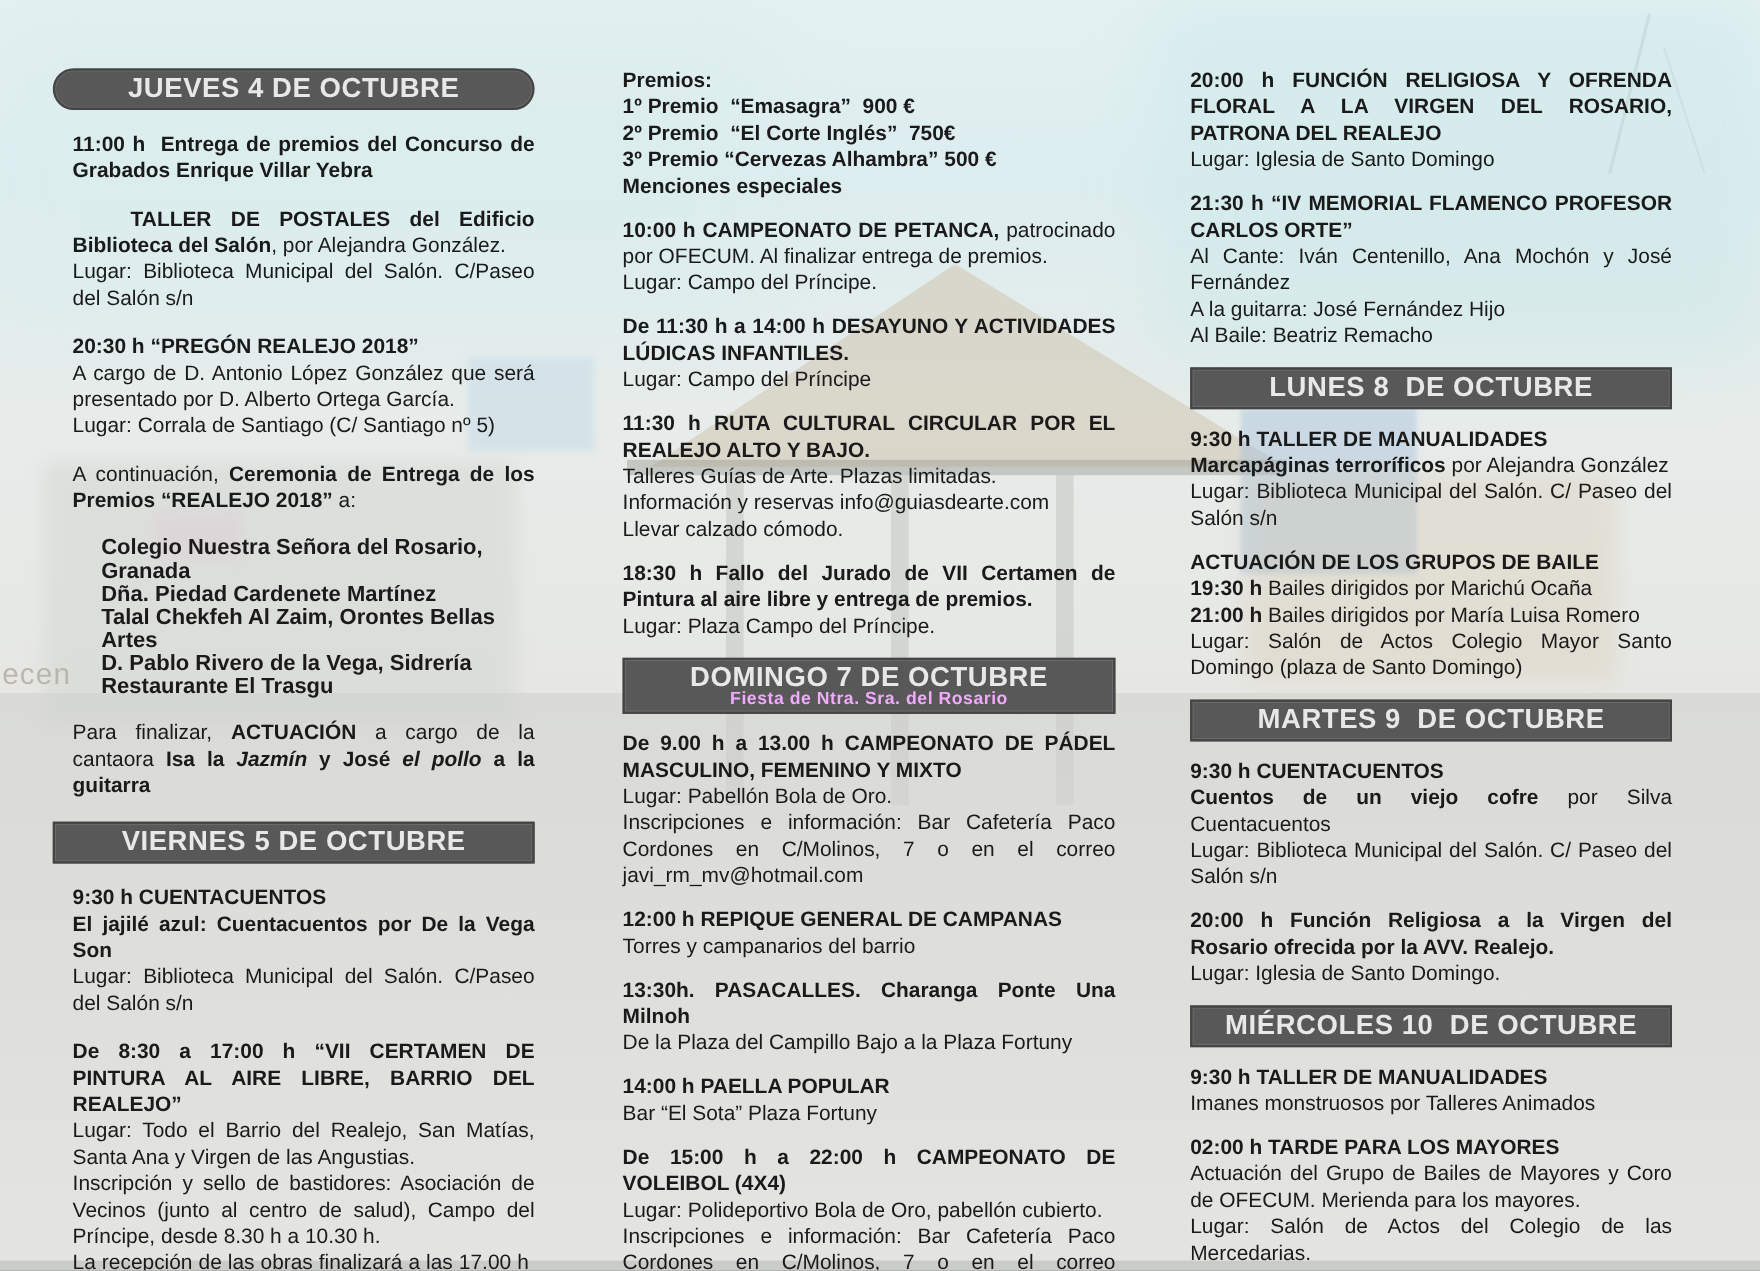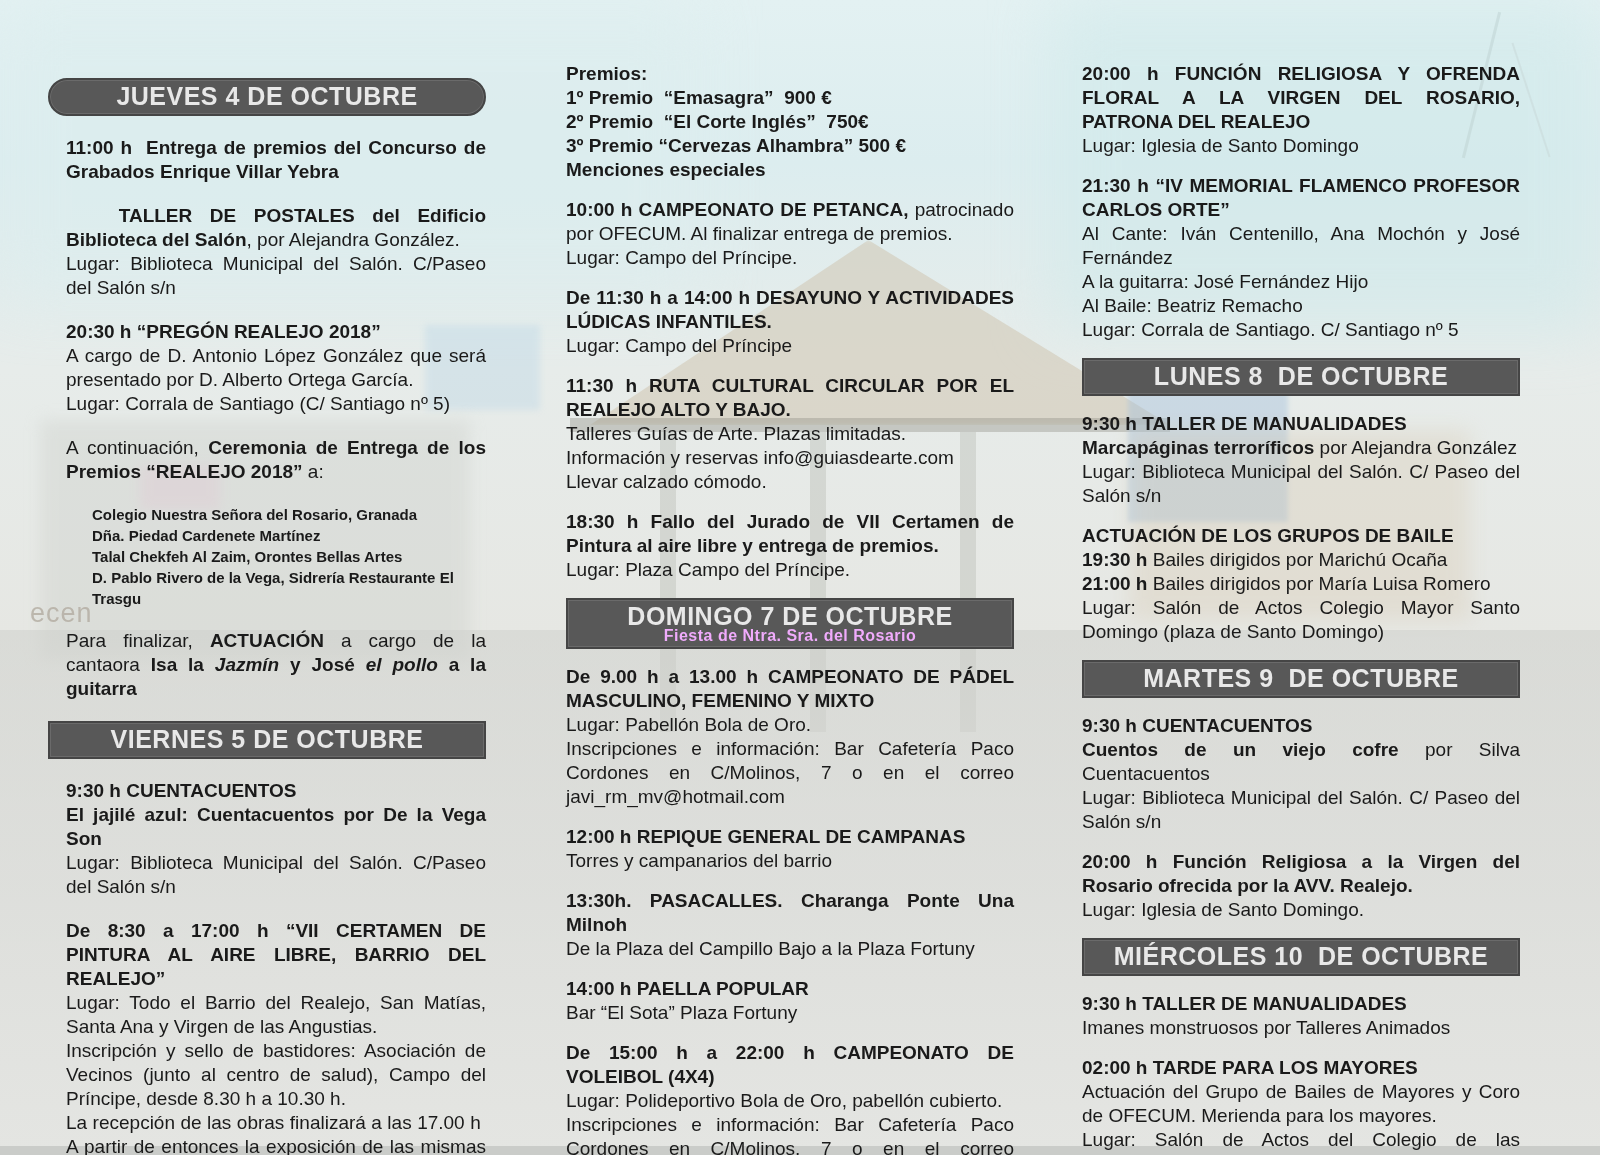--- a/index.html
+++ b/index.html
@@ -22,40 +22,40 @@
   .post2{left:810px;top:432px;width:16px;height:300px;background:#a9aca3;opacity:.3;}
   .post3{left:960px;top:432px;width:16px;height:300px;background:#a9aca3;opacity:.3;}
   .door{left:1128px;top:372px;width:160px;height:150px;background:#a3c0dc;opacity:.42;filter:blur(2px);}
   .bluepatch{left:425px;top:325px;width:115px;height:85px;background:#b5d3e6;opacity:.35;filter:blur(3px);}
   .building-left{left:40px;top:420px;width:430px;height:240px;background:#cdd0cb;opacity:.4;filter:blur(8px);}
   .tanpatch{left:1130px;top:430px;width:340px;height:190px;background:#d6c6ac;opacity:.3;filter:blur(10px);}
   .pinkspot{left:140px;top:465px;width:80px;height:45px;background:#e2c3d2;opacity:.3;filter:blur(6px);}
   .groundwash{left:0;top:630px;width:1600px;height:525px;
         background:linear-gradient(180deg,rgba(205,207,203,.5),rgba(228,229,226,.95));}
   .bottomstrip{left:0;top:1146px;width:1600px;height:9px;background:#c6c8c4;opacity:.85;}
-  .watermark{left:2px;top:598px;position:absolute;font-size:27px;color:#b3aca1;opacity:.8;letter-spacing:1px;margin-left:28px;}
+  .watermark{left:2px;top:598px;position:absolute;font-size:27px;color:#b3aca1;opacity:.8;letter-spacing:1px;}
 
   
   .col{position:absolute;top:62px;}
   .col-left{left:48px;width:438px;}
   .col-mid{left:566px;width:448px;}
   .col-right{left:1082px;width:438px;}
 
   .event{font-size:19px;line-height:24px;text-align:justify;margin:0 0 16px;}
   .col-left .event{margin-bottom:20px;margin-left:18px;}
   .event .b{font-weight:bold;}
   .event .i{font-style:italic;}
-  .event.small{font-size:15px;line-height:21px;padding-left:26px;text-align:left;font-weight:bold;}
+  .event.small{font-size:20px;line-height:21px;padding-left:26px;text-align:left;font-weight:bold;}
 
   .day-header{
     background:#585858;border:2px solid #454545;box-shadow:inset 0 0 0 1px #6a6a6a;
     color:#e8e8e8;text-align:center;font-weight:bold;
     padding:2px 0 4px;margin:8px 0 16px;letter-spacing:.5px;
   }
-  .day-header:first-child{margin-top:16px;border-radius:19px;}
+  .day-header:first-child{margin-top:0;border-radius:19px;}
   .col-left .day-header{margin-bottom:20px;}
   .day-header .main{font-size:25px;line-height:28px;}
   .day-header .sub{font-size:16px;line-height:15px;font-weight:bold;color:#f0abfc;margin-top:-2px;}
 </style>
 </head>
 <body>
 
 <div class="page">
   <div class="bg">
     <div class="sky-left"></div>
@@ -104,21 +104,21 @@
         <div class="sub">Fiesta de Ntra. Sra. del Rosario</div>
       </div>
       <p class="event"><span class="b">De 9.00 h a 13.00 h CAMPEONATO DE PÁDEL MASCULINO, FEMENINO Y MIXTO</span><br><span>Lugar: Pabellón Bola de Oro.</span><br><span>Inscripciones e información: Bar Cafetería Paco Cordones en C/Molinos, 7 o en el correo javi_rm_mv@hotmail.com</span></p>
       <p class="event"><span class="b">12:00 h REPIQUE GENERAL DE CAMPANAS</span><br><span>Torres y campanarios del barrio</span></p>
       <p class="event"><span class="b">13:30h. PASACALLES. Charanga Ponte Una Milnoh</span><br><span>De la Plaza del Campillo Bajo a la Plaza Fortuny</span></p>
       <p class="event"><span class="b">14:00 h PAELLA POPULAR</span><br><span>Bar “El Sota” Plaza Fortuny</span></p>
       <p class="event"><span class="b">De 15:00 h a 22:00 h CAMPEONATO DE VOLEIBOL (4X4)</span><br><span>Lugar: Polideportivo Bola de Oro, pabellón cubierto.</span><br><span>Inscripciones e información: Bar Cafetería Paco Cordones en C/Molinos, 7 o en el correo javi_rm_mv@hotmail.com</span></p>
     </div>
   <div class="col col-right">
       <p class="event"><span class="b">20:00 h FUNCIÓN RELIGIOSA Y OFRENDA FLORAL A LA VIRGEN DEL ROSARIO, PATRONA DEL REALEJO</span><br><span>Lugar: Iglesia de Santo Domingo</span></p>
-      <p class="event"><span class="b">21:30 h “IV MEMORIAL FLAMENCO PROFESOR CARLOS ORTE”</span><br><span>Al Cante: Iván Centenillo, Ana Mochón y José Fernández</span><br><span>A la guitarra: José Fernández Hijo</span><br><span>Al Baile: Beatriz Remacho</span><br><span>Lugar: Corrala de Santiago. C/ Santiago nº 5</span></p>
+      <p class="event"><span class="b">21:30 h “IV MEMORIAL FLAMENCO PROFESOR CARLOS ORTE”</span><br><span>Al Cante: Iván Centenillo, Ana Mochón y José Fernández</span><br><span>A la guitarra: José Fernández Hijo</span><br><span>Al Baile: Beatriz Remacho</span><br></p>
       <div class="day-header">
         <div class="main">LUNES 8&nbsp; DE OCTUBRE</div>
       </div>
       <p class="event"><span class="b">9:30 h TALLER DE MANUALIDADES</span><br><span class="b">Marcapáginas terroríficos</span><span> por Alejandra González</span><br><span>Lugar: Biblioteca Municipal del Salón. C/ Paseo del Salón s/n</span></p>
       <p class="event"><span class="b">ACTUACIÓN DE LOS GRUPOS DE BAILE</span><br><span class="b">19:30 h</span><span> Bailes dirigidos por Marichú Ocaña</span><br><span class="b">21:00 h</span><span> Bailes dirigidos por María Luisa Romero</span><br><span>Lugar: Salón de Actos Colegio Mayor Santo Domingo (plaza de Santo Domingo)</span></p>
       <div class="day-header">
         <div class="main">MARTES 9&nbsp; DE OCTUBRE</div>
       </div>
       <p class="event"><span class="b">9:30 h CUENTACUENTOS</span><br><span class="b">Cuentos de un viejo cofre</span><span> por Silva Cuentacuentos</span><br><span>Lugar: Biblioteca Municipal del Salón. C/ Paseo del Salón s/n</span></p>
       <p class="event"><span class="b">20:00 h Función Religiosa a la Virgen del Rosario ofrecida por la AVV. Realejo.</span><br><span>Lugar: Iglesia de Santo Domingo.</span></p>

